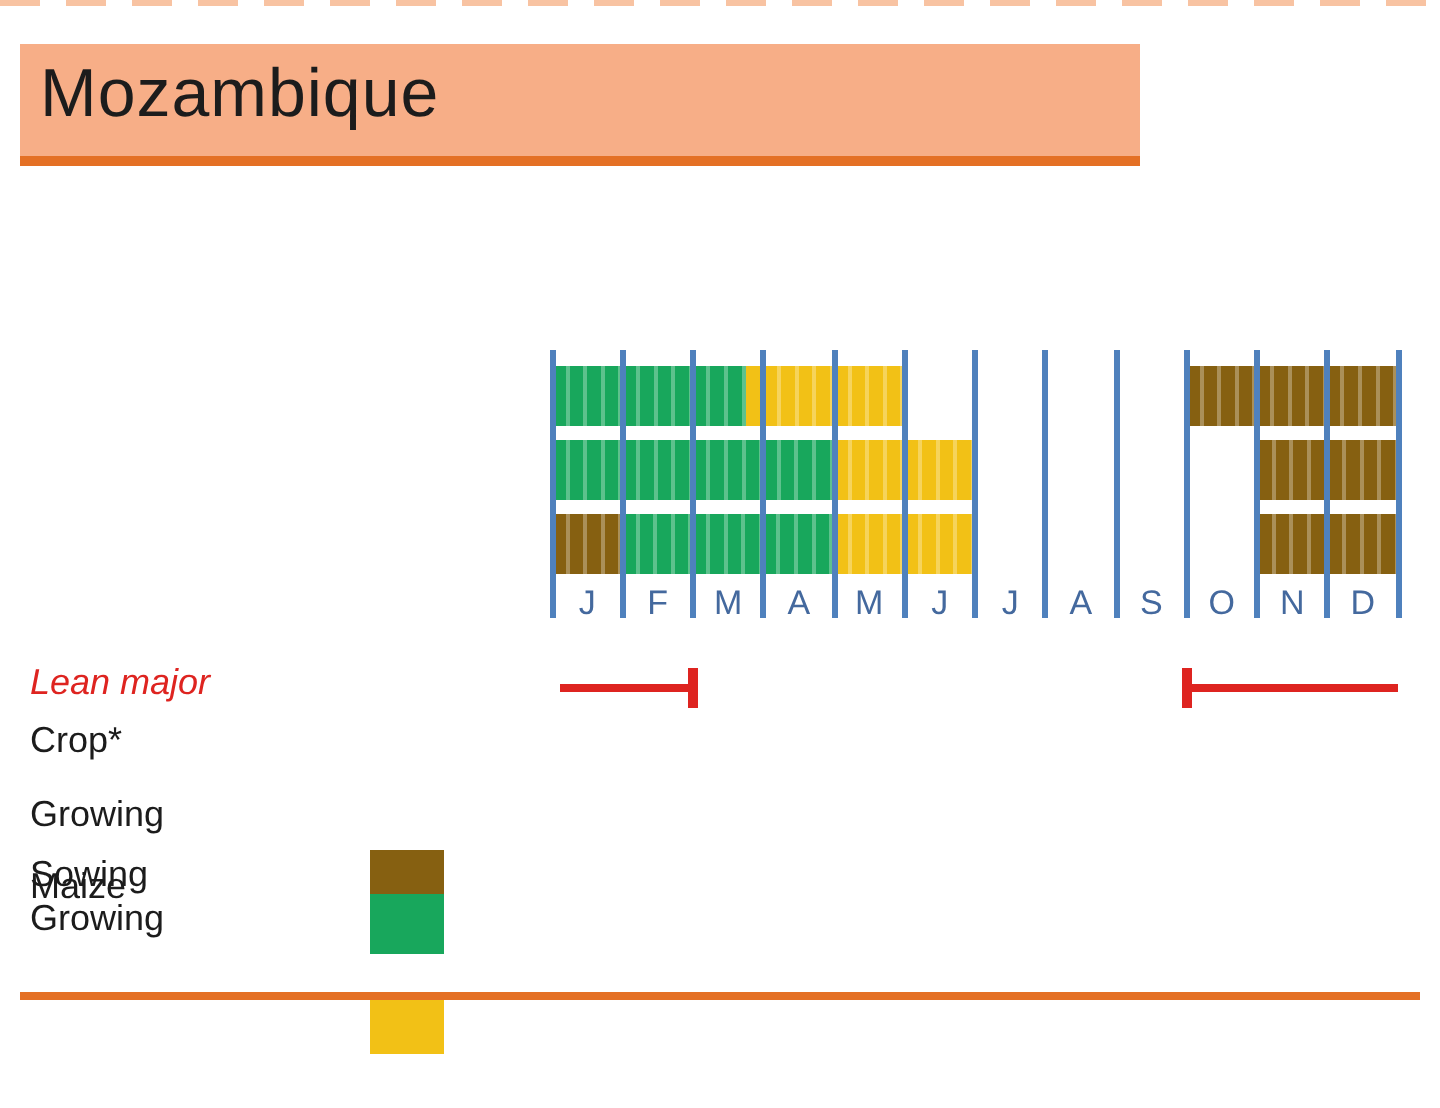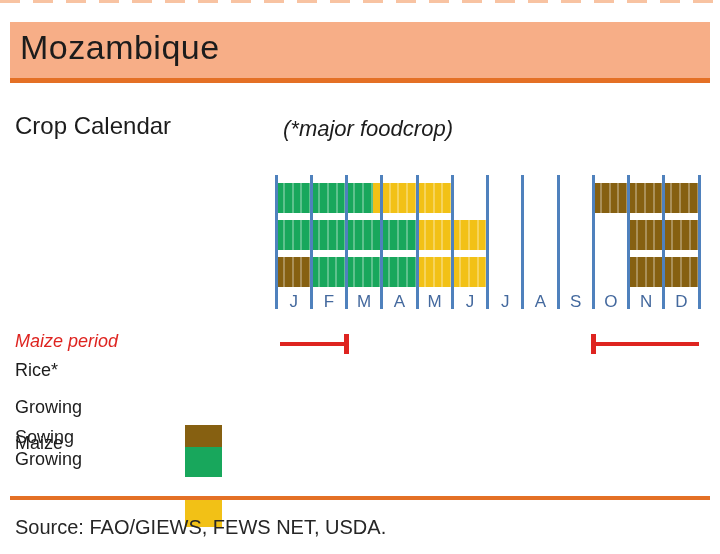--- a/index.html
+++ b/index.html
@@ -2,21 +2,21 @@
 <html><head>
 <meta charset="utf-8">
 <style>
   html,body{margin:0;padding:0;background:#fff;}
   #stage{position:relative;width:720px;height:554px;background:#ffffff;overflow:hidden;
          font-family:"Liberation Sans",sans-serif;color:#1e1e1e;}
   
   #top-dashes{position:absolute;left:0;top:0;width:720px;height:3px;
       background:repeating-linear-gradient(90deg,#f8c3a2 0 20px,transparent 20px 33px);}
   
-  #header-bar{position:absolute;left:10px;top:22px;width:700px;height:56px;
+  #header-bar{position:absolute;left:10px;top:22px;width:560px;height:56px;
       background:#F7AE87;border-bottom:5px solid #E47025;}
   #header-bar .title{position:absolute;left:10px;top:6px;font-size:34px;letter-spacing:0.5px;color:#1c1c1c;}
   
   .section-title{position:absolute;left:15px;top:112px;font-size:24px;color:#1c1c1c;}
   .section-note{position:absolute;left:283px;top:116px;font-size:22px;font-style:italic;color:#1c1c1c;}
   
   #crop-chart{position:absolute;left:0;top:175px;width:720px;height:140px;}
   .crop-label{position:absolute;left:15px;font-size:18px;color:#1c1c1c;}
   .bar{position:absolute;z-index:1;
       background-image:repeating-linear-gradient(90deg,rgba(255,255,255,0) 0px,rgba(255,255,255,0) 6.8px,rgba(255,255,255,0.30) 6.8px,rgba(255,255,255,0.30) 8.8px);}
@@ -39,25 +39,23 @@
 <body>
 
 <div id="stage">
 
   <div id="top-dashes"></div>
 
   <div id="header-bar" style="background: rgb(247, 174, 135); border-bottom-color: rgb(228, 112, 37);">
     <div class="title">Mozambique</div>
   </div>
 
-  <div class="section-title">Crop Calendar</div>
-  <div class="section-note">(*major foodcrop)</div>
 
   <div id="crop-chart">
-    <span class="crop-label" style="top:185px">Rice*</span>
+    <span class="crop-label" style="top:185px">Crop*</span>
     <span class="crop-label" style="top:222px">Growing</span>
     <span class="crop-label" style="top:258px">Maize</span>
     <div>
         <div class="bar" style="left: 276px; top: 8px; width: 96.9375px; height: 30px; background-color: rgb(24, 167, 92);"></div>
         <div class="bar" style="left: 372.938px; top: 8px; width: 79.3125px; height: 30px; background-color: rgb(242, 193, 22);"></div>
         <div class="bar" style="left: 593.25px; top: 8px; width: 105.75px; height: 30px; background-color: rgb(134, 96, 17);"></div>
         <div class="bar" style="left: 276px; top: 45px; width: 141px; height: 30px; background-color: rgb(24, 167, 92);"></div>
         <div class="bar" style="left: 417px; top: 45px; width: 70.5px; height: 30px; background-color: rgb(242, 193, 22);"></div>
         <div class="bar" style="left: 628.5px; top: 45px; width: 70.5px; height: 30px; background-color: rgb(134, 96, 17);"></div>
         <div class="bar" style="left: 276px; top: 82px; width: 35.25px; height: 30px; background-color: rgb(134, 96, 17);"></div>
@@ -89,36 +87,35 @@
         <div class="month" style="left: 452.25px; width: 35.25px; color: rgb(68, 105, 158);">J</div>
         <div class="month" style="left: 487.5px; width: 35.25px; color: rgb(68, 105, 158);">J</div>
         <div class="month" style="left: 522.75px; width: 35.25px; color: rgb(68, 105, 158);">A</div>
         <div class="month" style="left: 558px; width: 35.25px; color: rgb(68, 105, 158);">S</div>
         <div class="month" style="left: 593.25px; width: 35.25px; color: rgb(68, 105, 158);">O</div>
         <div class="month" style="left: 628.5px; width: 35.25px; color: rgb(68, 105, 158);">N</div>
         <div class="month" style="left: 663.75px; width: 35.25px; color: rgb(68, 105, 158);">D</div>
       </div>
   </div>
 
-  <div class="lean-label" style="color: rgb(222, 36, 32);">Maize period</div>
+  <div class="lean-label" style="color: rgb(222, 36, 32);">Lean major</div>
   <div id="lean-layer">
       <div class="lean-line" style="left: 280px; width: 66.5px; background: rgb(222, 36, 32);"></div>
       <div class="lean-cap" style="left: 344px; background: rgb(222, 36, 32);"></div>
       <div class="lean-line" style="left: 593.25px; width: 105.75px; background: rgb(222, 36, 32);"></div>
       <div class="lean-cap" style="left: 590.75px; background: rgb(222, 36, 32);"></div>
     </div>
 
   <div class="legend-row" style="top:389px">
     <span class="lab">Sowing</span>
     <span class="swatch" style="background: rgb(134, 96, 17);"></span>
   </div>
   <div class="legend-row" style="top:411px">
     <span class="lab">Growing</span>
     <span class="swatch" style="background: rgb(24, 167, 92);"></span>
   </div>
   <div class="legend-row" style="top:461px">
     <span class="swatch" style="background: rgb(242, 193, 22);"></span>
   </div>
 
   <div id="bottom-rule" style="background: rgb(228, 112, 37);"></div>
-  <div class="source">Source: FAO/GIEWS, FEWS NET, USDA.</div>
 
 </div>
 
 </body></html>

